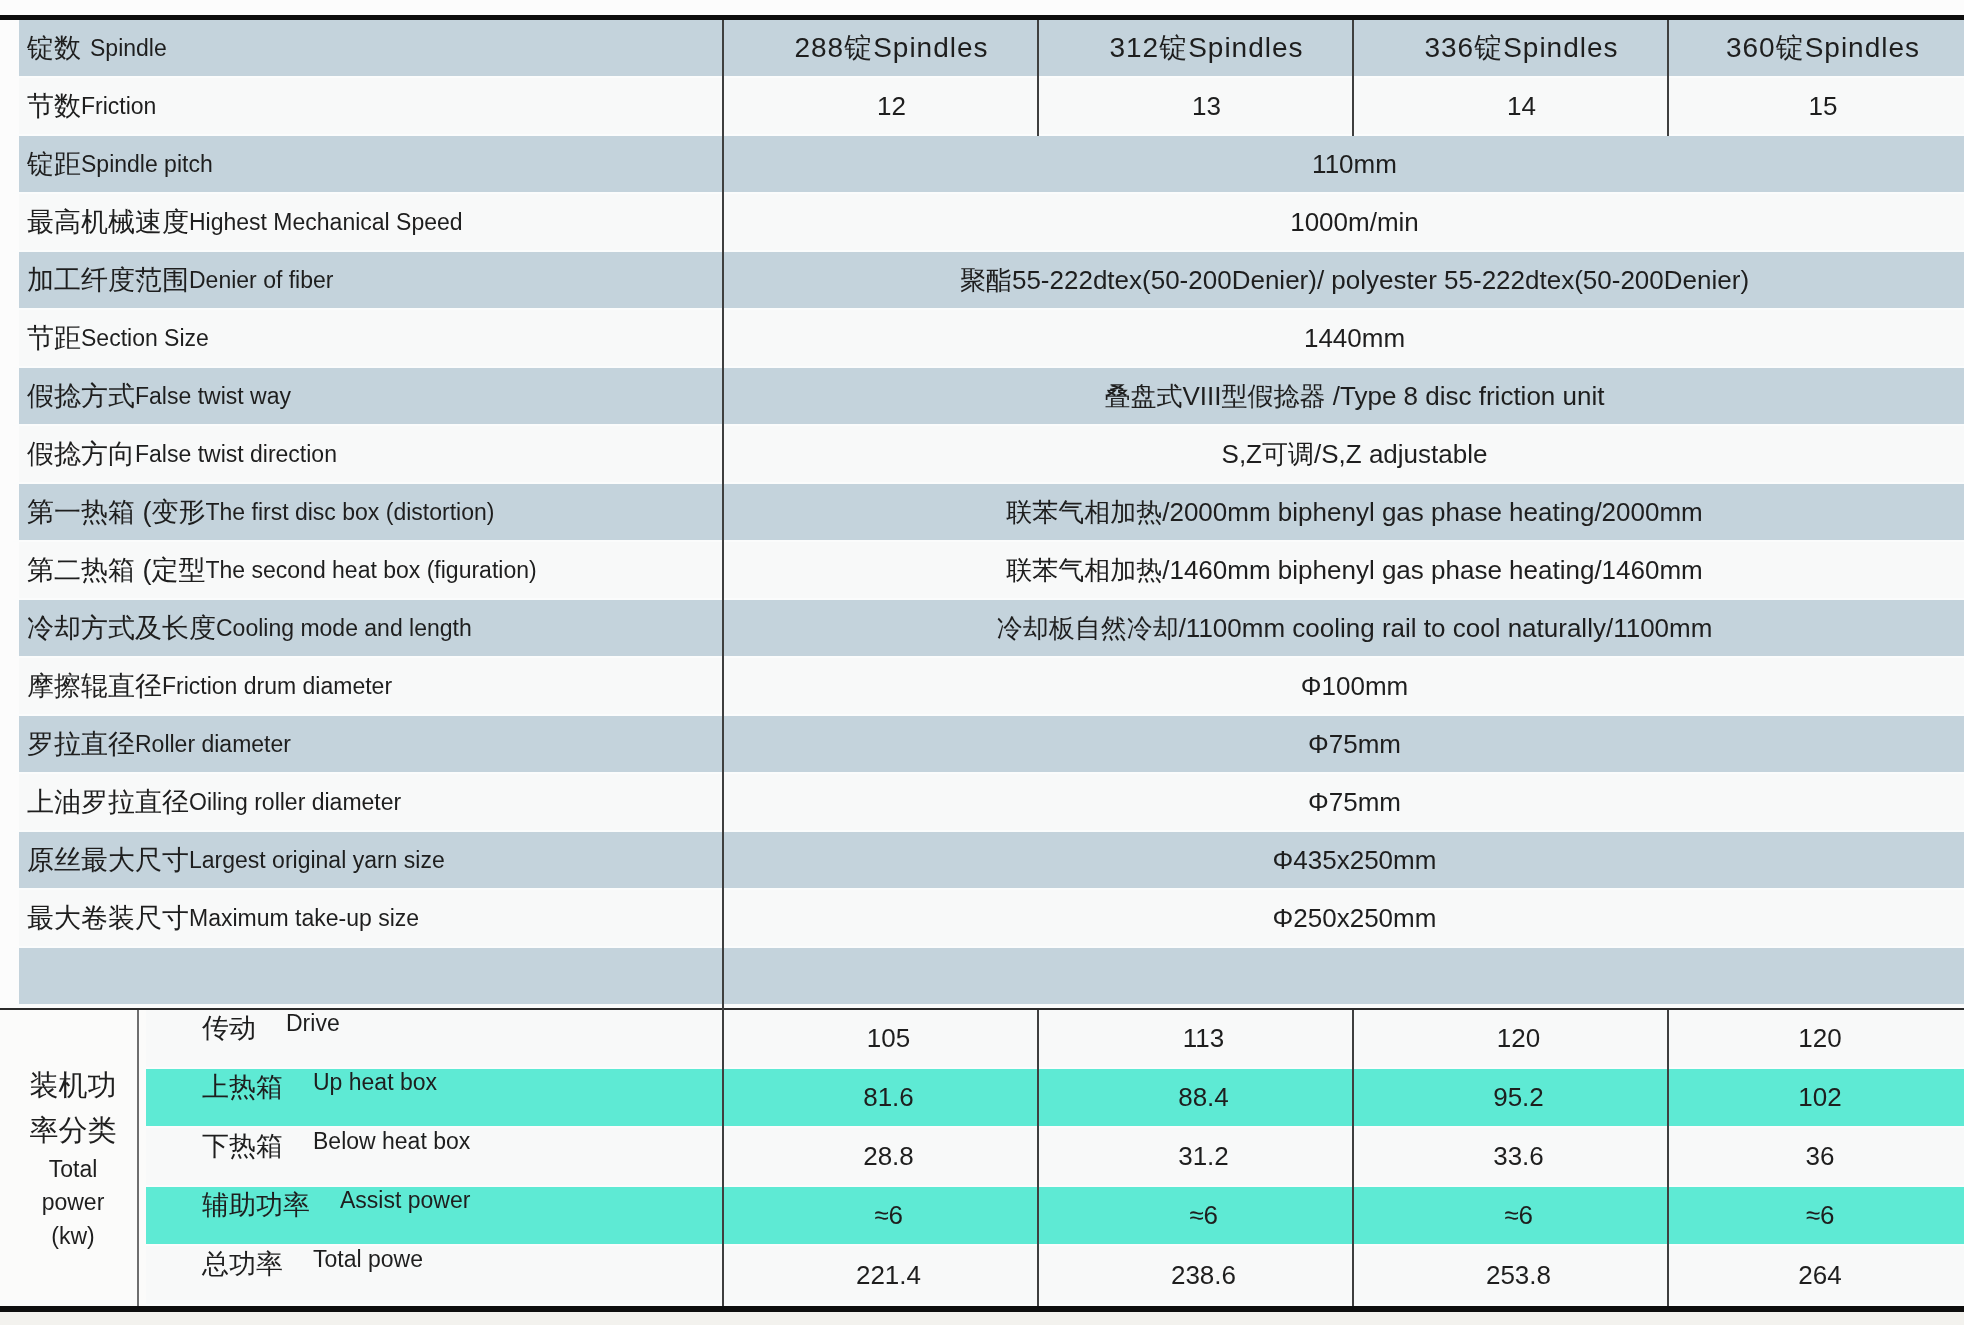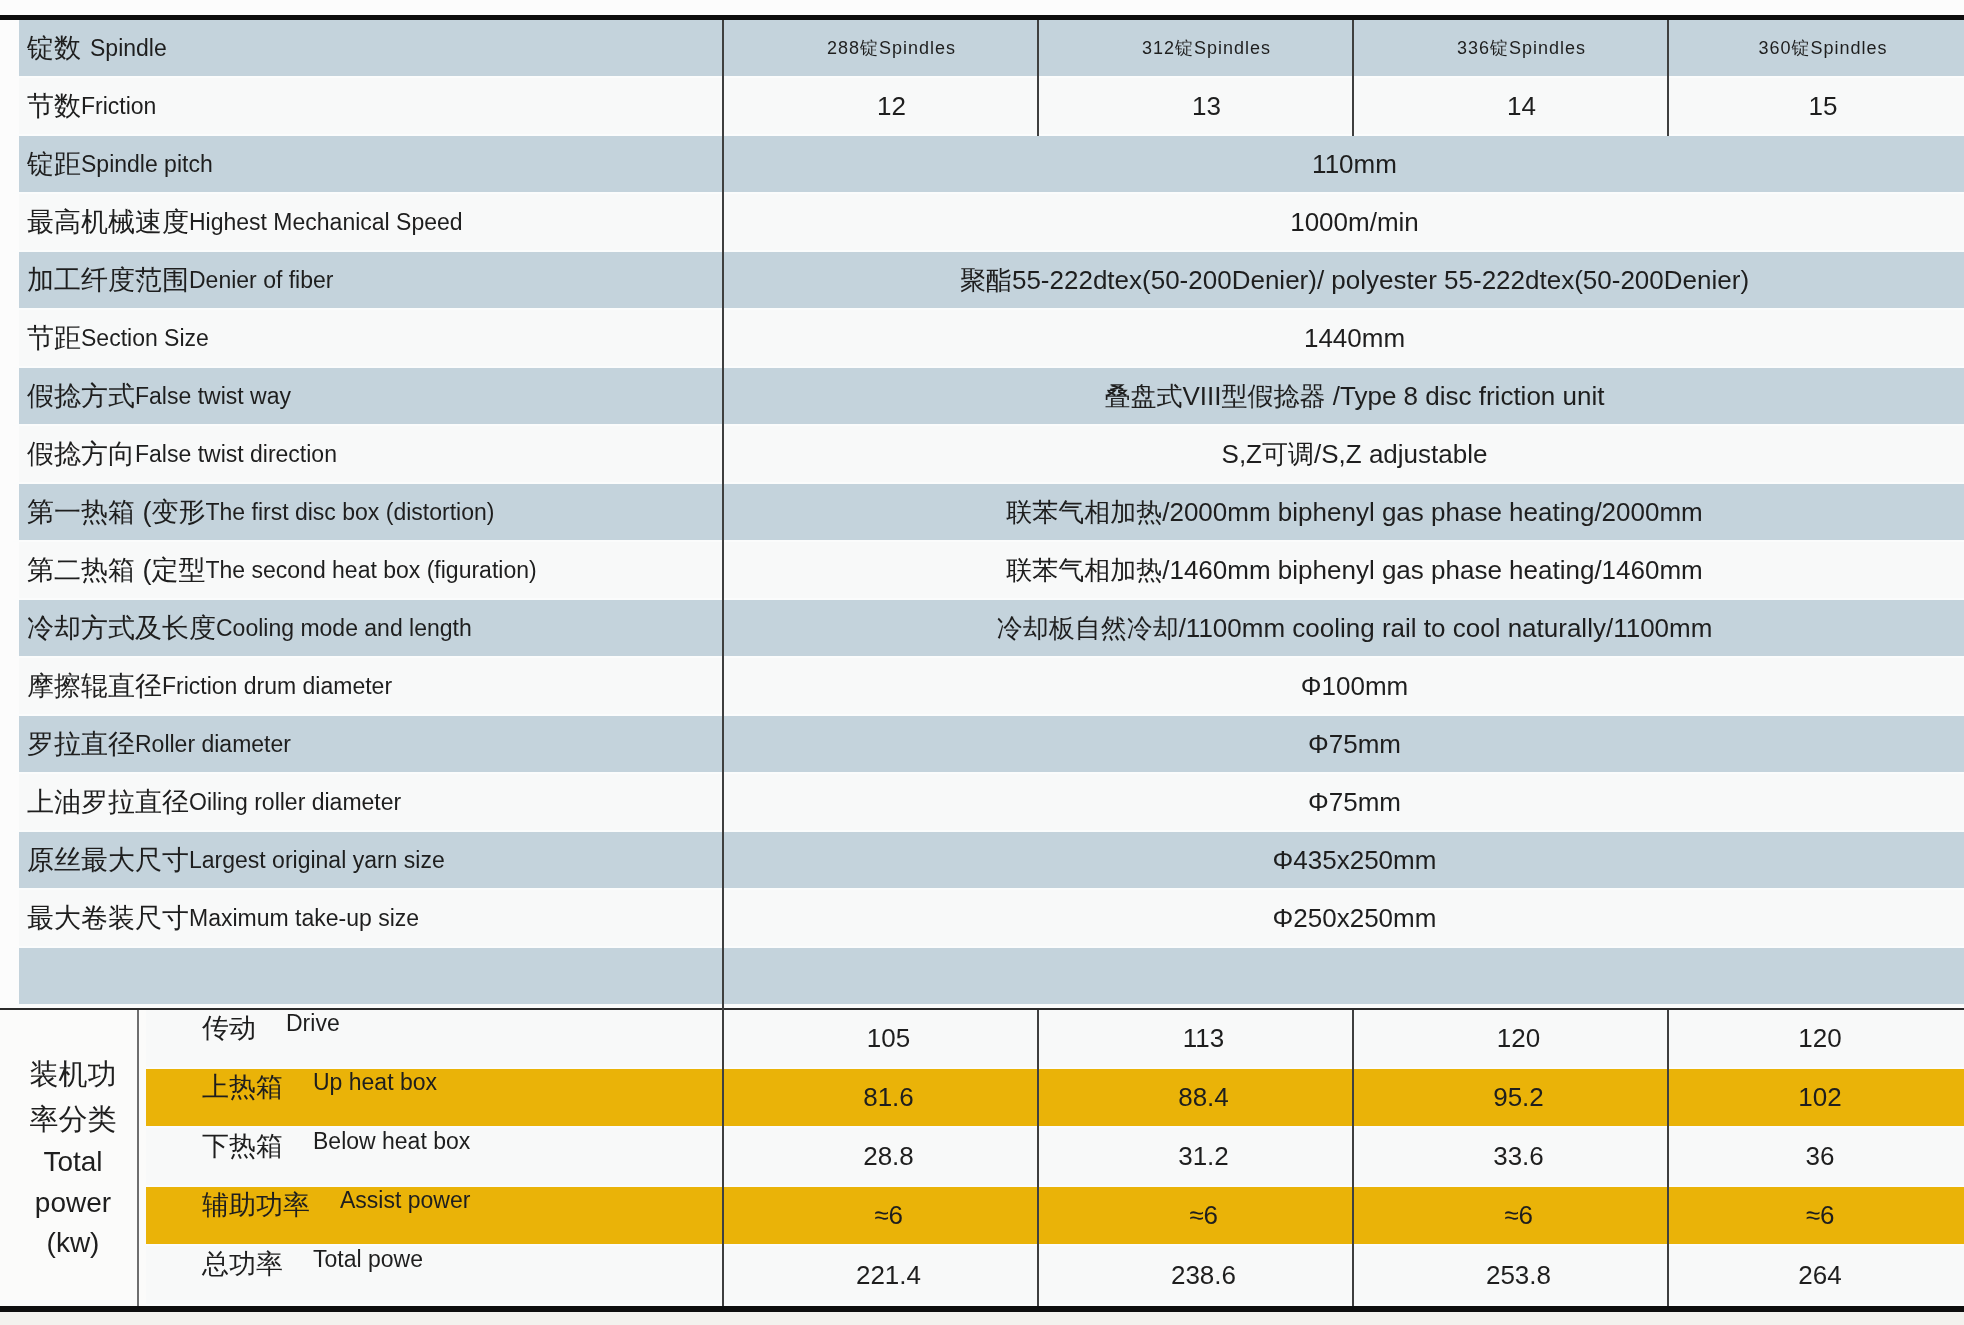--- a/index.html
+++ b/index.html
@@ -25,38 +25,38 @@
     background-clip:padding-box;
   }
   .row.blue{background-color:#c4d3dc;}
   .row.white{background-color:#f8f9f9;}
   .label-cell{width:715px;box-sizing:border-box;padding-left:8px;display:flex;align-items:center;white-space:nowrap;}
   .zh{font-size:27px;}
   .en{font-size:23px;}
   .header-row .en{margin-left:9px;}
   .col{width:315px;display:flex;align-items:center;justify-content:center;font-size:26px;}
   .col.c4{width:288px;}
-  .col.head{font-size:18px;letter-spacing:1px;}
+  .col.head{font-size:28px;letter-spacing:1px;}
   .span-cell{flex:1;display:flex;align-items:center;justify-content:center;font-size:26px;}
   .row.spacer{height:58px;}
   
   .power{position:absolute;left:0;top:1010px;width:1964px;height:296px;display:flex;}
   .power-group{
     width:152px;box-sizing:border-box;display:flex;flex-direction:column;
     align-items:center;justify-content:center;text-align:center;background:#fbfbfa;
   }
   .pg-zh{font-size:29px;line-height:1.55;}
-  .pg-en{font-size:28px;line-height:1.45;}
+  .pg-en{font-size:23px;line-height:1.45;}
   .power-rows{width:1826px;display:flex;flex-direction:column;}
   .prow{
     display:flex;height:59px;box-sizing:border-box;
     border-bottom:2px solid #fbfcfc;background-clip:padding-box;
   }
   .prow:last-child{height:60px;}
-  .prow.blue{background-color:#eab308;}
+  .prow.blue{background-color:#5eead4;}
   .prow.white{background-color:#f8f9f9;}
   .plabel{width:585px;box-sizing:border-box;padding-left:56px;display:flex;align-items:flex-start;white-space:nowrap;}
   .plabel .en{margin-left:30px;}
   
   .vline{position:absolute;width:2px;background:#3f3f3f;}
   .v-main{left:722px;top:20px;height:1286px;}
   .v-h1{left:1037px;top:20px;height:116px;}
   .v-h2{left:1352px;top:20px;height:116px;}
   .v-h3{left:1667px;top:20px;height:116px;}
   .v-p0{left:137px;top:1010px;height:296px;background:#6e6e6e;}

